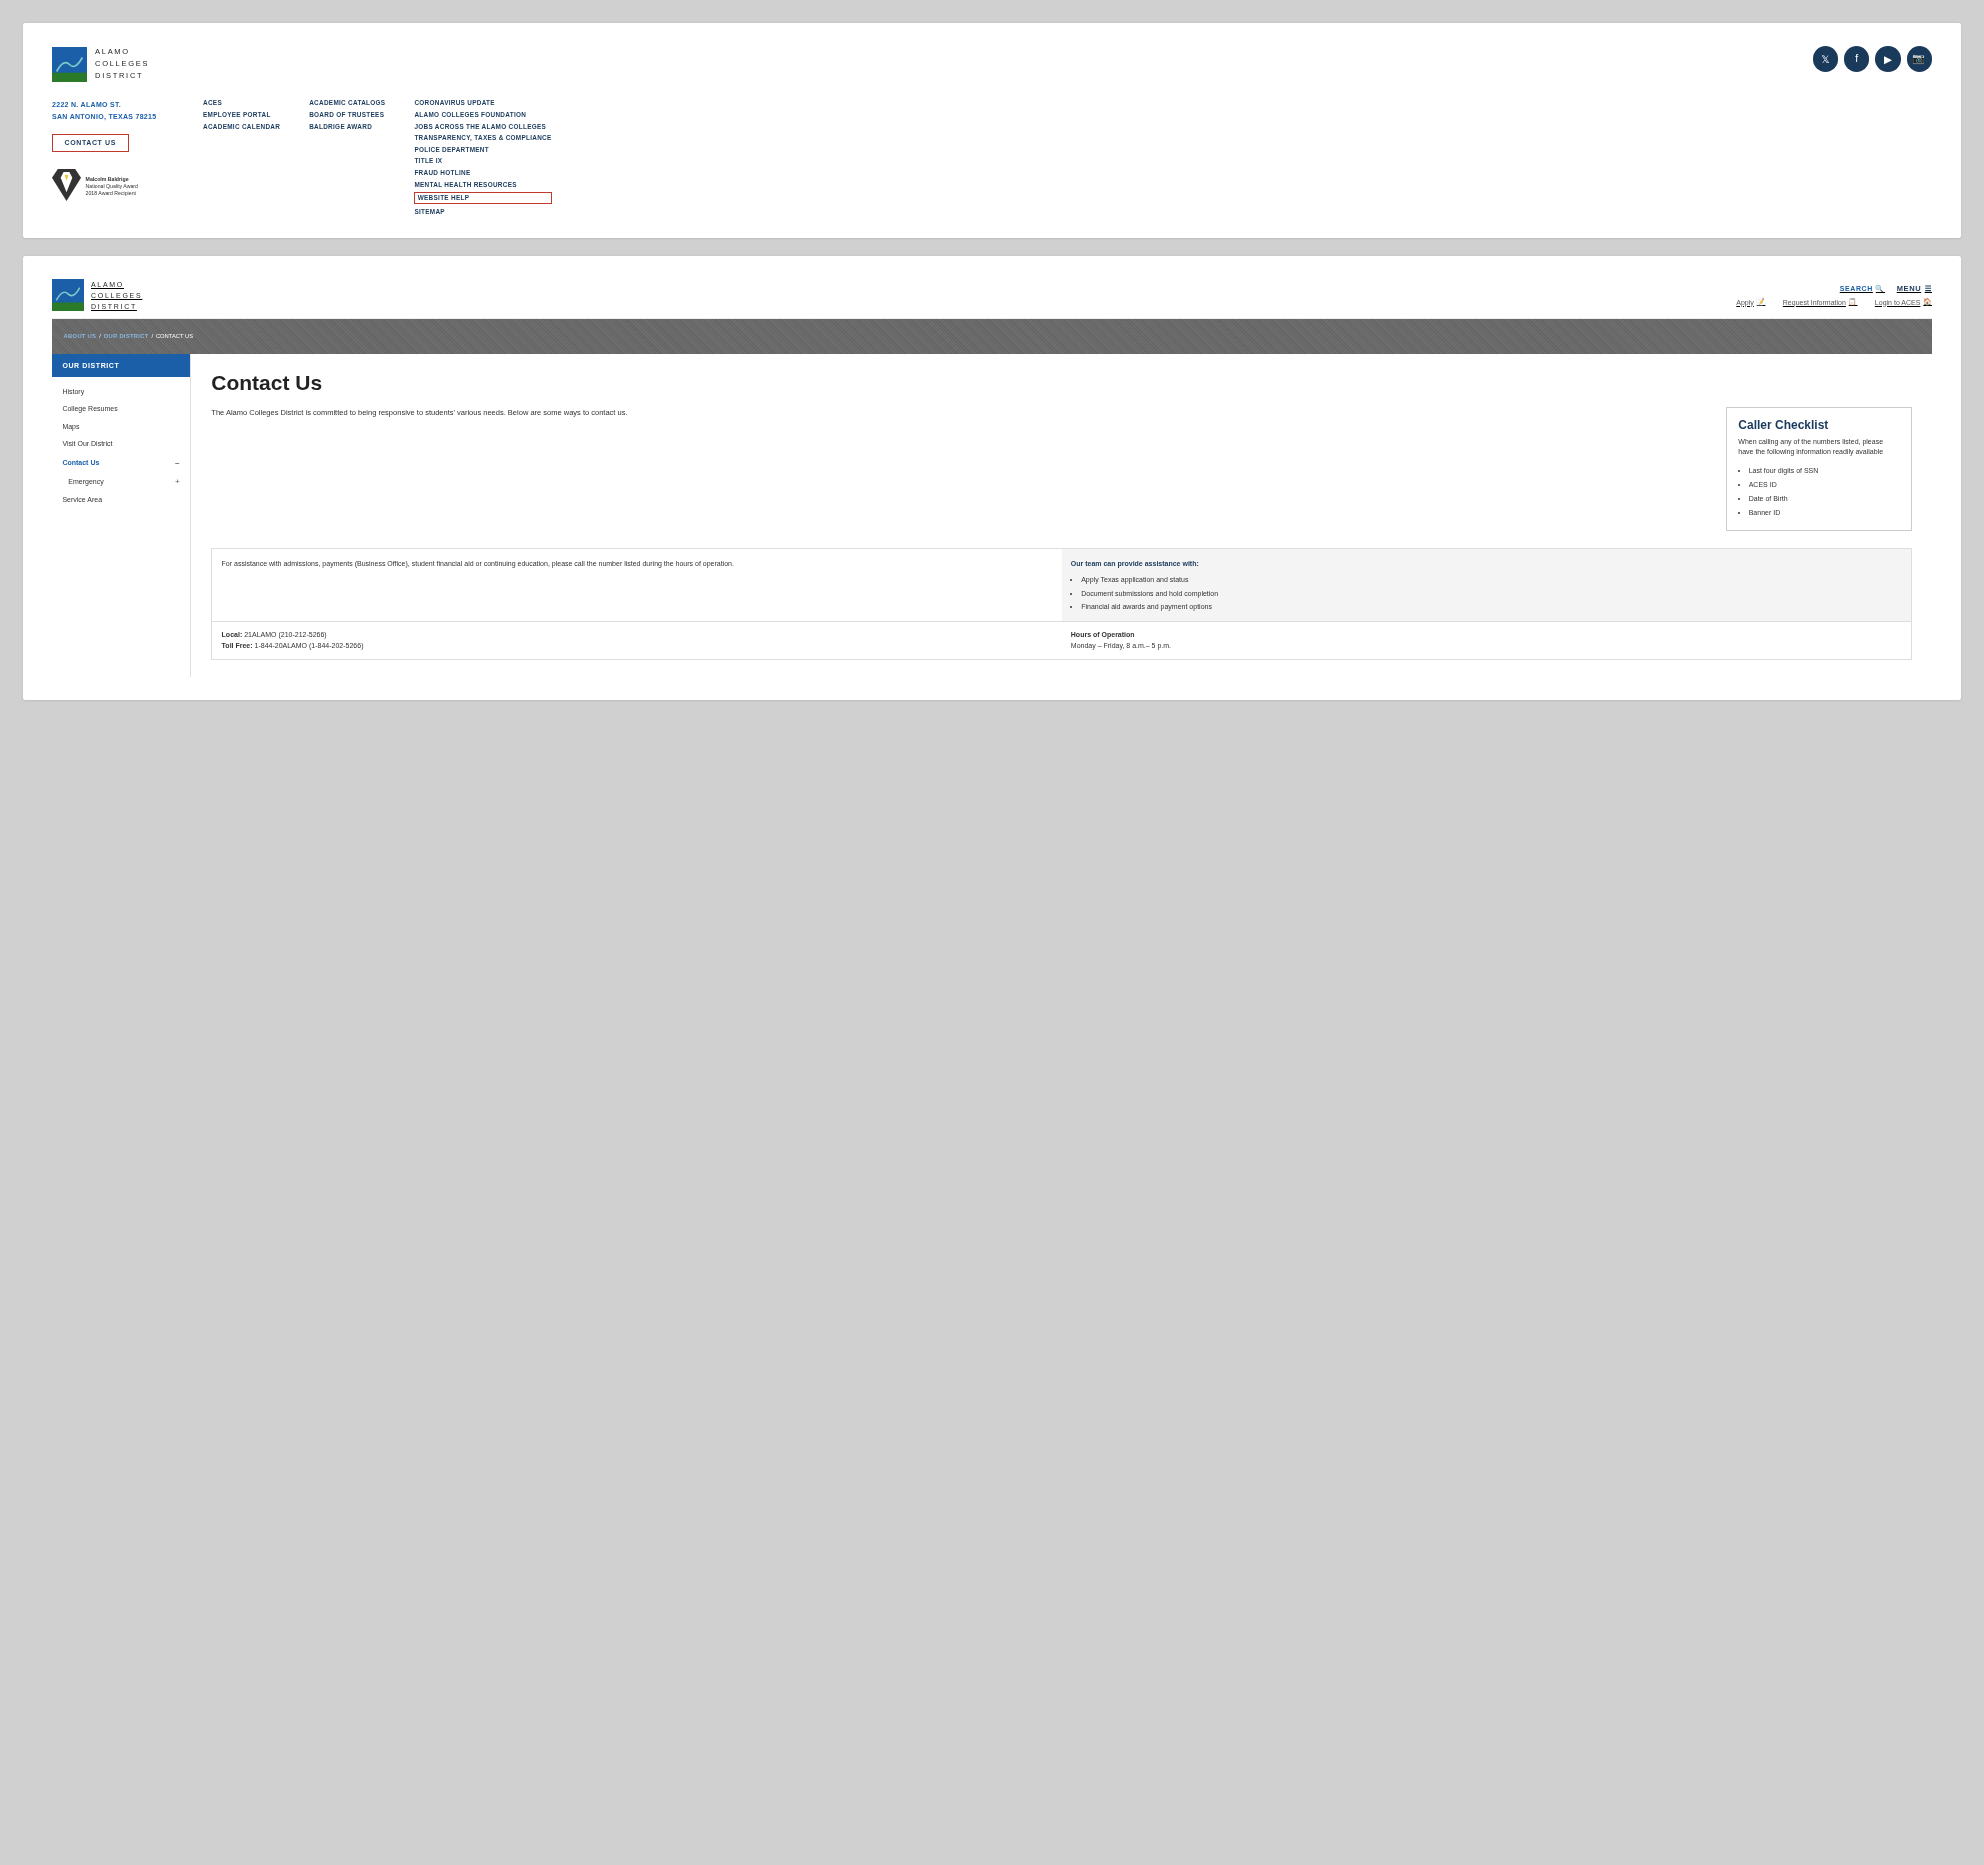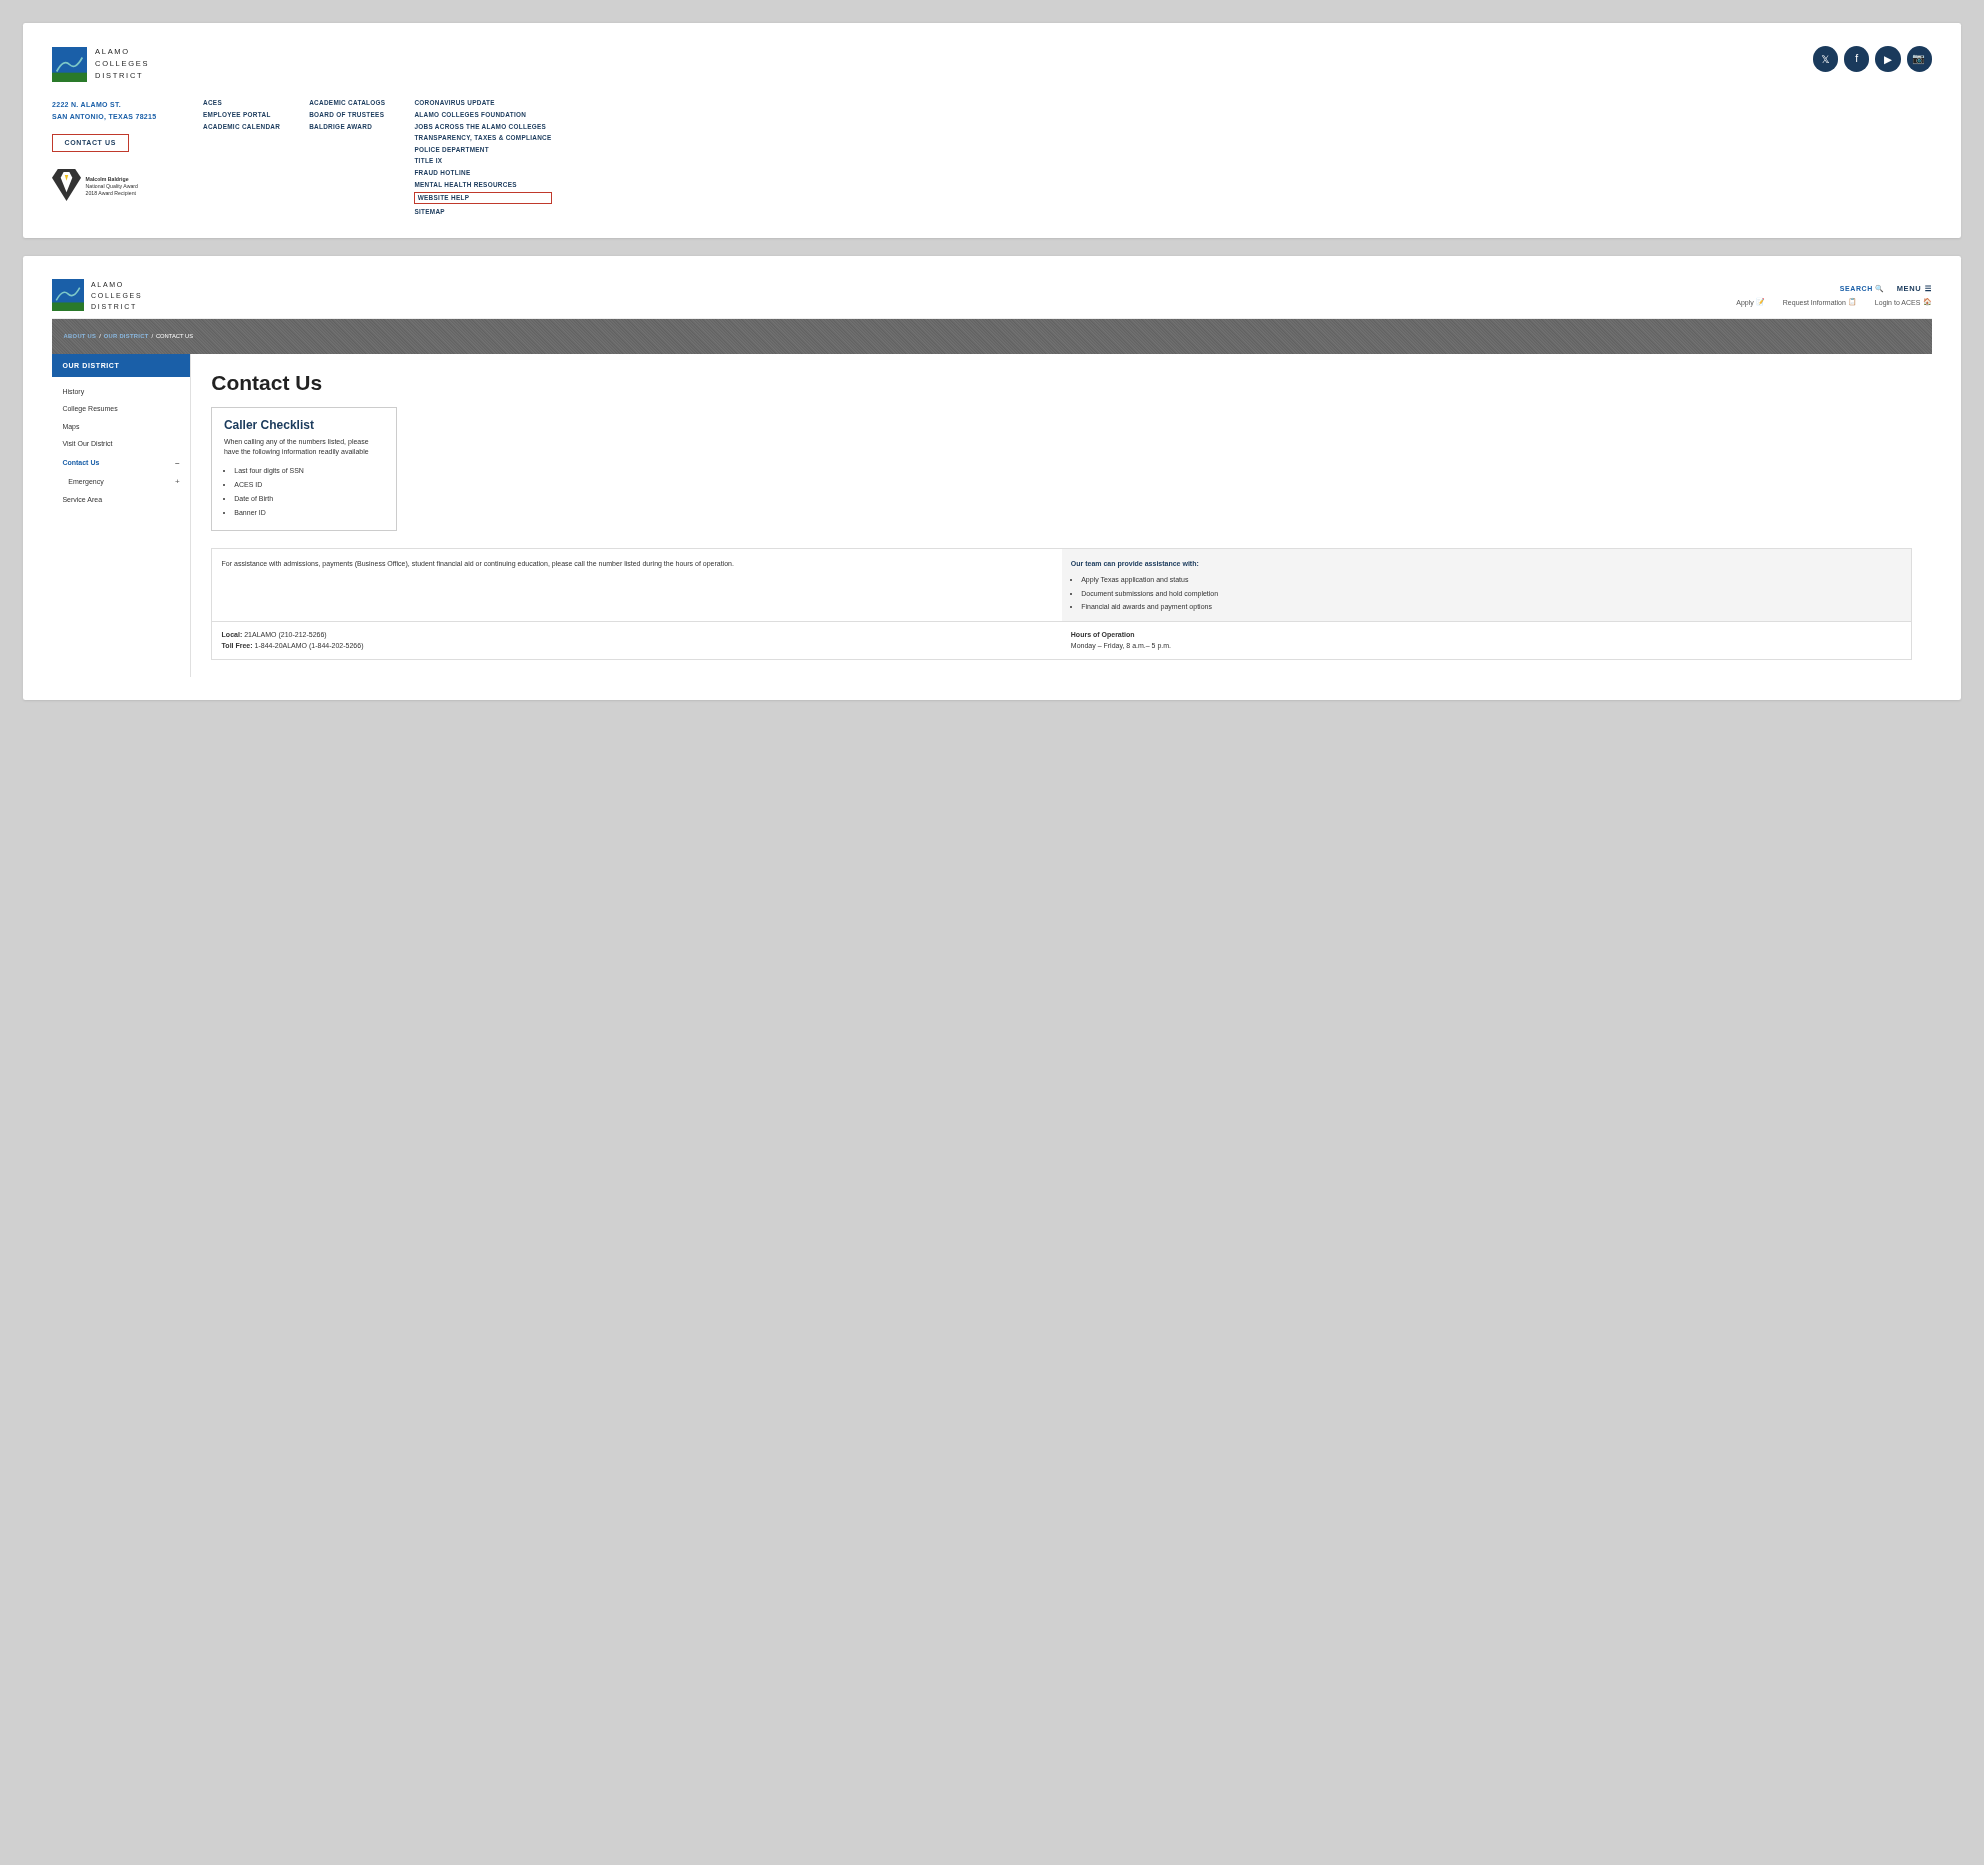--- a/index.html
+++ b/index.html
@@ -148,20 +148,21 @@
       overflow: hidden;
     }
 
     .site-header {
       display: flex;
       justify-content: space-between;
       align-items: center;
       padding-bottom: 5.8px;
       border-bottom: 0.6px solid #eee;
       margin-bottom: 0;
+      text-decoration: underline;
     }
 
     .header-logo-area {
       display: flex;
       align-items: center;
       gap: 7px;
     }
 
     .header-logo-icon {
       width: 32px;
@@ -606,20 +607,21 @@
           <span>Service Area</span>
           <span class="toggle"></span>
         </div>
       </div>
     </div>
 
     <div class="main-content">
       <h1 class="page-title">Contact Us</h1>
 
       <div class="content-columns">
+        <div class="content-left">The Alamo Colleges District is committed to being responsive to students' various needs. Below are some ways to contact us.</div>
         <div class="caller-checklist">
           <h4>Caller Checklist</h4>
           <p>When calling any of the numbers listed, please have the following information readily available</p>
           <ul>
             <li>Last four digits of SSN</li>
             <li>ACES ID</li>
             <li>Date of Birth</li>
             <li>Banner ID</li>
           </ul>
         </div>

